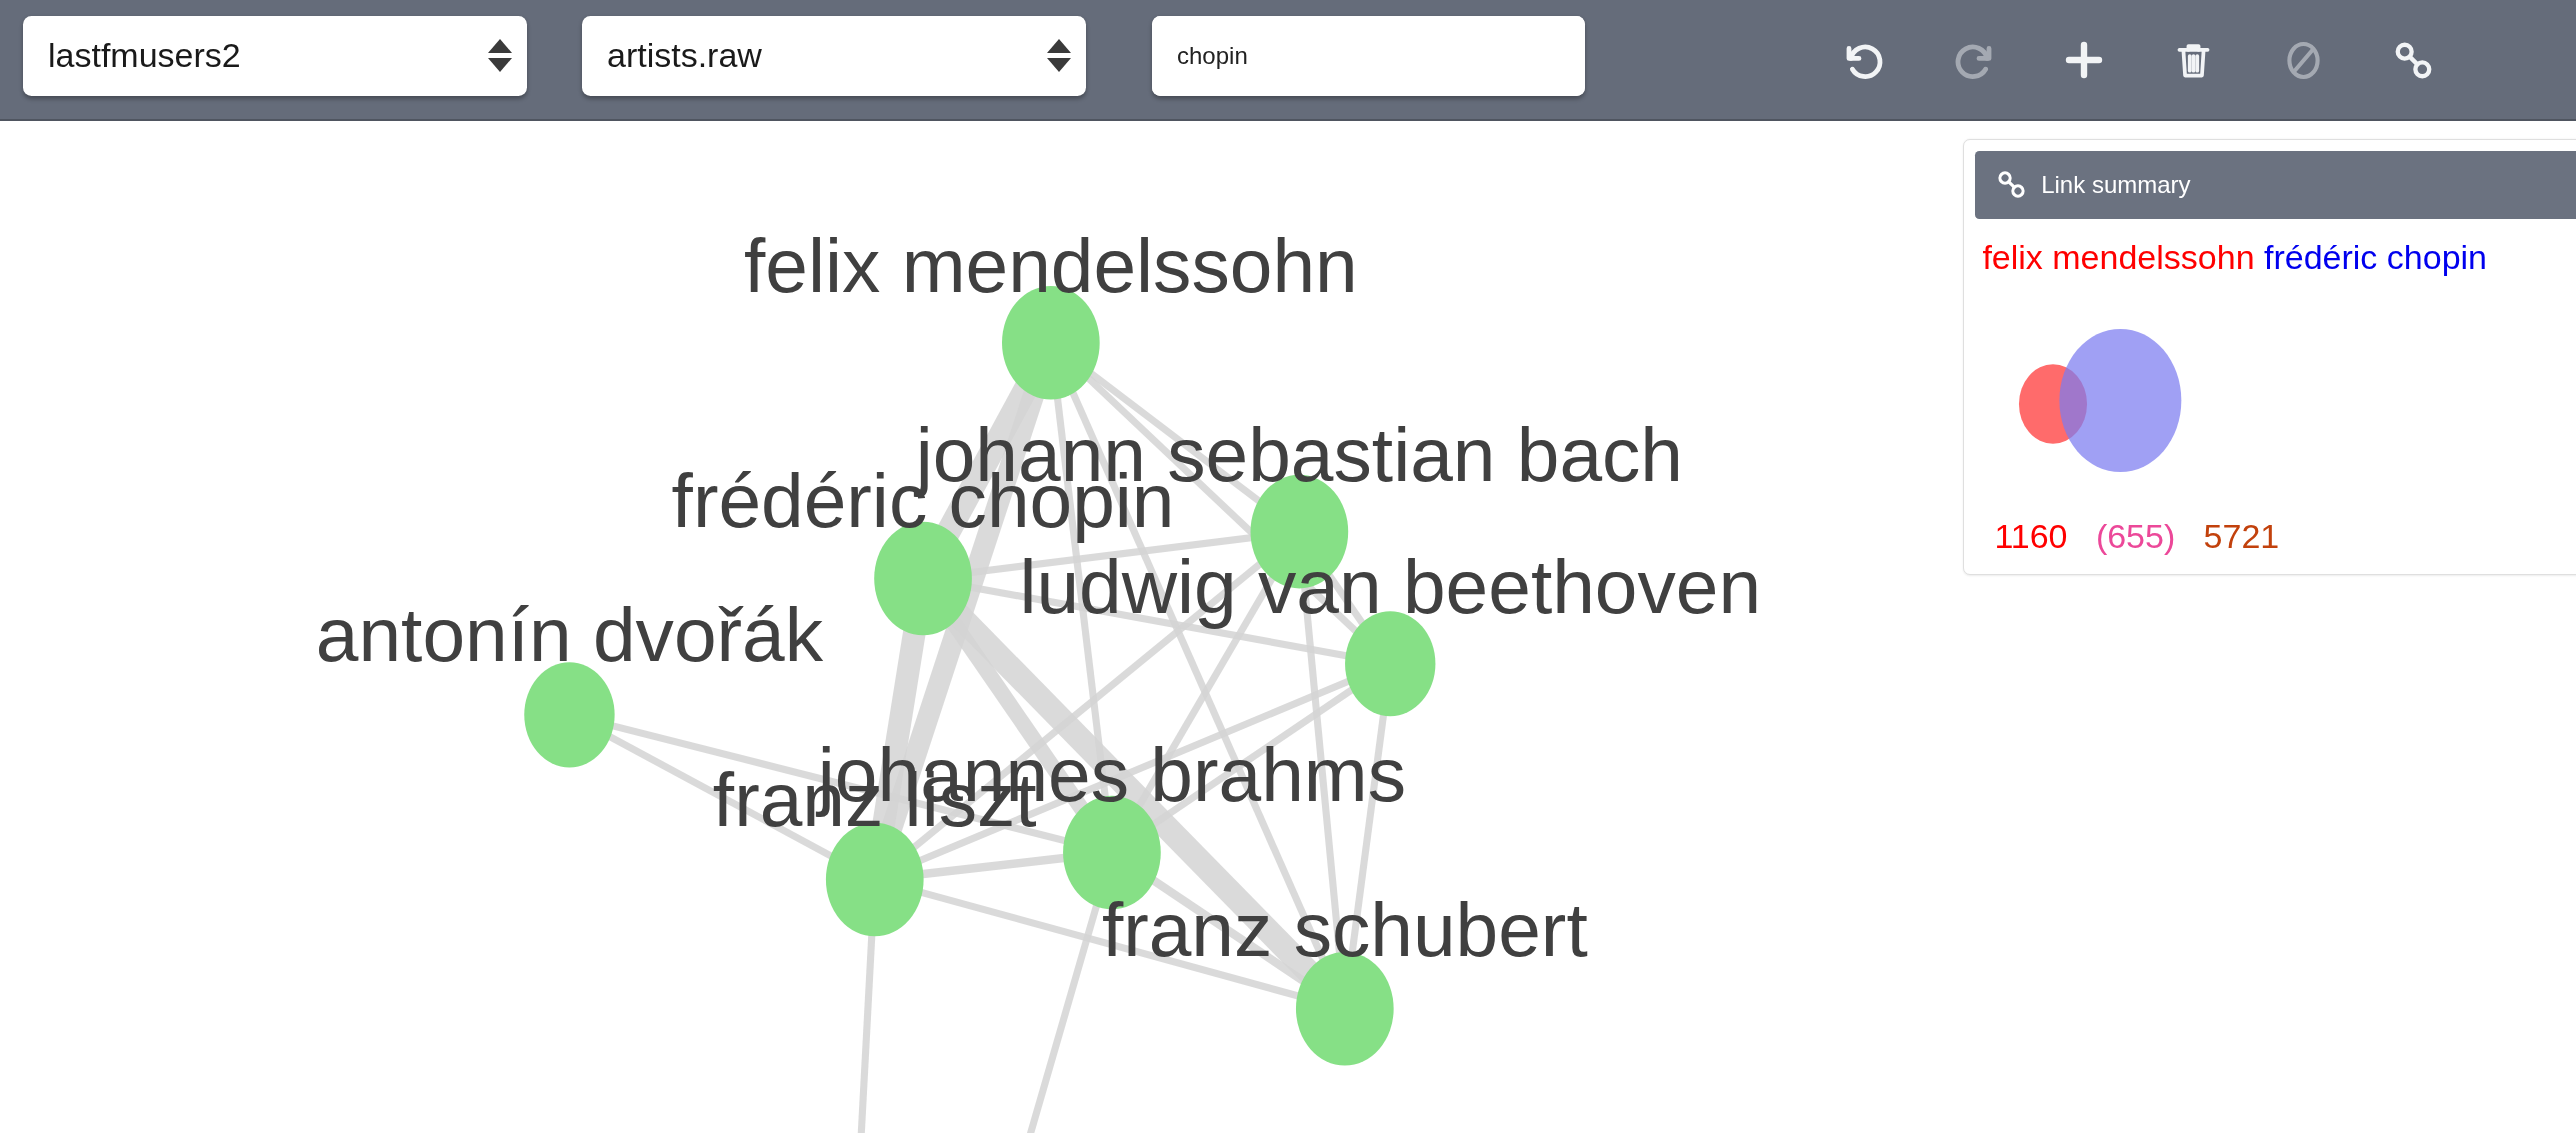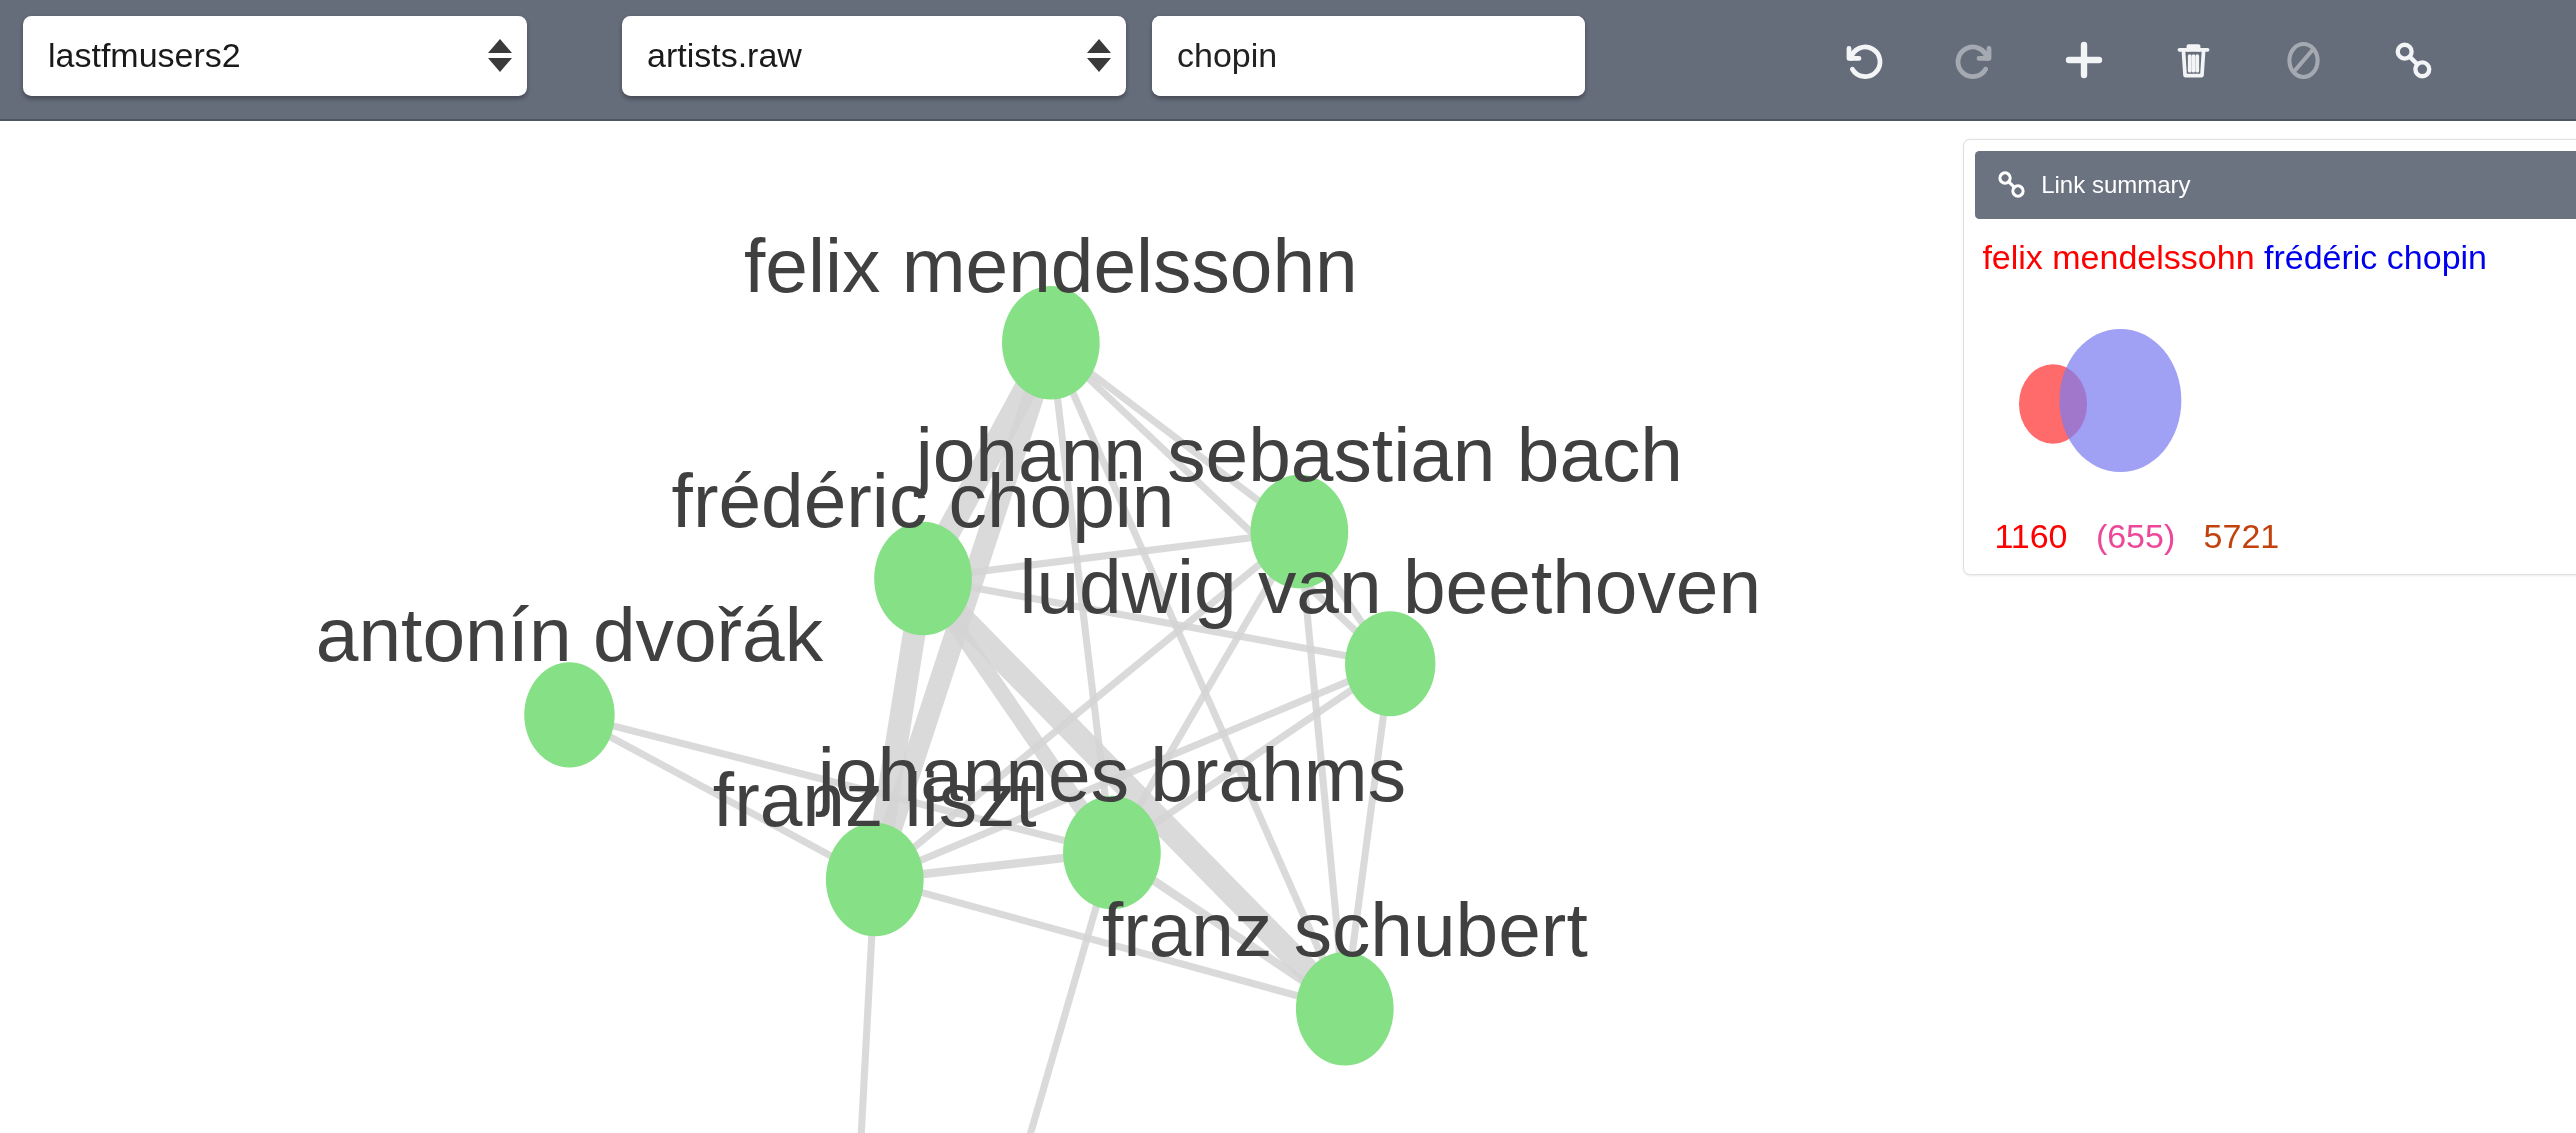--- a/index.html
+++ b/index.html
@@ -33,21 +33,21 @@
     height: 80px;
     background: #ffffff;
     border-radius: 8.5px;
     box-shadow: 0 2.1px 4.3px rgba(0,0,0,0.30);
     box-sizing: border-box;
     display: flex;
     align-items: center;
     cursor: default;
   }
   #select-dataset { left: 23px; width: 504px; }
-  #select-field   { left: 582px; width: 504px; margin-left: 40px; }
+  #select-field   { left: 582px; width: 504px; }
 
   .select-label {
     flex: 1;
     padding-left: 25px;
     font-size: 34px;
     color: #1a1a1a;
     font-family: "Liberation Sans", sans-serif;
     white-space: nowrap;
     overflow: hidden;
   }
@@ -84,21 +84,21 @@
     box-shadow: 0 2.1px 4.3px rgba(0,0,0,0.30);
     display: flex;
     overflow: hidden;
     box-sizing: border-box;
   }
   #search-input {
     flex: 1;
     border: none;
     outline: none;
     background: #ffffff;
-    font-size: 34px;
+    font-size: 24px;
     color: #222;
     padding-left: 25px;
     font-family: "Liberation Sans", sans-serif;
   }
 
   
   .tb-icon {
     position: absolute;
     top: 28px;
     width: 64px;

